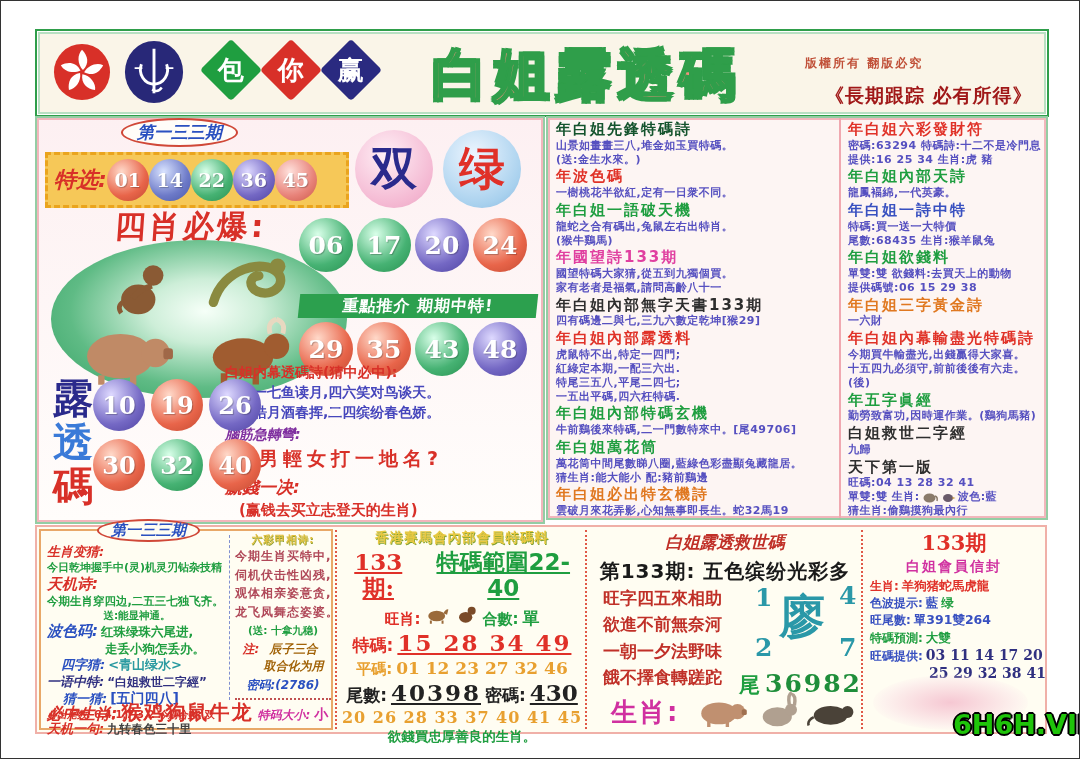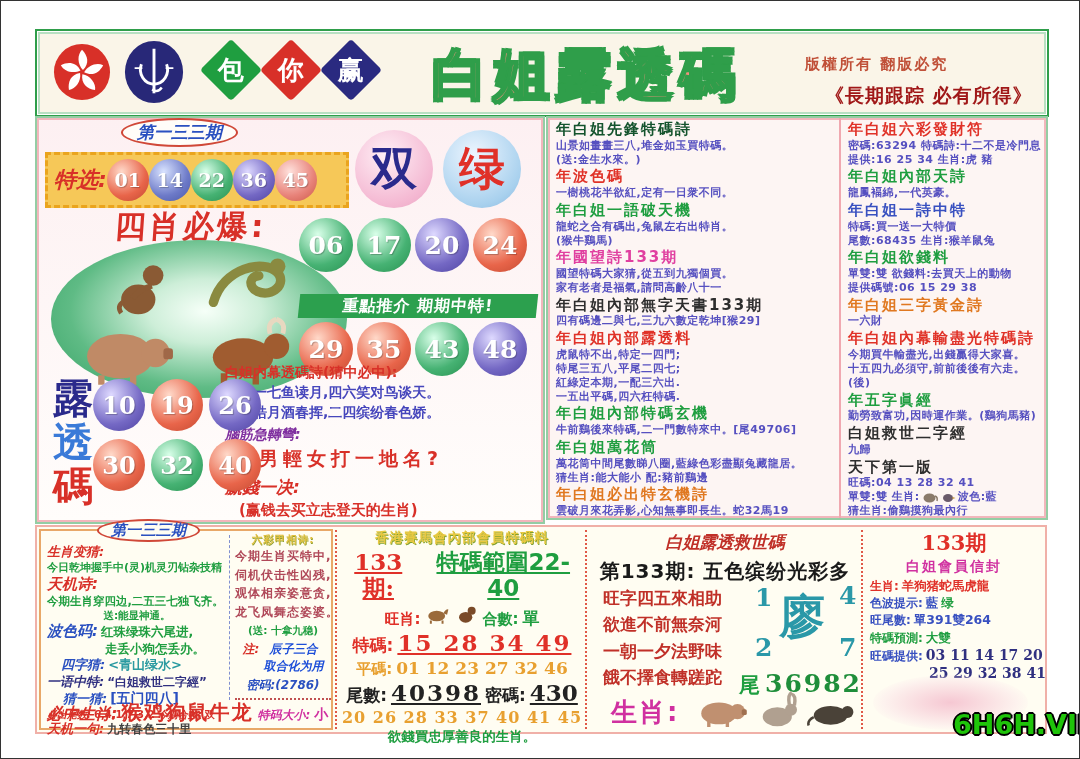--- a/index.html
+++ b/index.html
@@ -13,21 +13,21 @@
           border:2px solid #2f9e4a;box-shadow:0 0 0 1px #fff inset,0 0 0 3px #b8e0c2 inset;}
   .logo-red{position:absolute;left:16px;top:12px;width:58px;height:58px;}
   .logo-blue{position:absolute;left:86px;top:8px;width:62px;height:66px;}
   .dias{position:absolute;left:172px;top:17px;display:flex;gap:16px;}
   .dia{width:44px;height:44px;transform:rotate(45deg);display:flex;align-items:center;justify-content:center;border-radius:4px;}
   .dia span{transform:rotate(-45deg);color:#fff;font-weight:bold;font-size:26px;}
   .dia.g{background:#1f9e40;} .dia.r{background:#d83028;} .dia.n{background:#2a2a80;}
   .big-title{position:absolute;left:350px;top:8px;width:400px;text-align:center;font-size:55px;font-weight:bold;
              letter-spacing:7px;color:#f2917c;-webkit-text-stroke:2px #2f9e4a;
              text-shadow:2px 2px 0 #2f9e4a,-2px -2px 0 #2f9e4a,2px -2px 0 #2f9e4a,-2px 2px 0 #2f9e4a;}
-  .copy1{position:absolute;left:768px;top:24px;font-size:15px;font-weight:bold;color:#c05038;letter-spacing:2px;}
+  .copy1{position:absolute;left:768px;top:24px;font-size:12px;font-weight:bold;color:#c05038;letter-spacing:2px;}
   .copy2{position:absolute;left:788px;top:52px;font-size:19px;font-weight:bold;color:#a01818;letter-spacing:1px;}
 
   
   .lpanel{position:absolute;left:34px;top:115px;width:506px;height:404px;background:linear-gradient(#fdf0f2,#fffdfb);
           border:2px solid #94cda4;box-shadow:0 0 0 2px #f2b6bc inset;}
   .badge{position:absolute;left:84px;top:0px;border:2px solid #d04838;border-radius:50%;padding:1px 14px;
          color:#2a50c0;font-weight:bold;font-style:italic;font-size:17px;background:#fffdf8;}
   .strip{position:absolute;left:8px;top:34px;width:304px;height:56px;background:#f6c locomotives858;}
   .strip{background:#f6c858;border:3px dashed #eaa41e;display:flex;align-items:center;padding:0 6px;box-sizing:border-box;}
   .ts{color:#d83028;font-weight:bold;font-style:italic;font-size:22px;white-space:nowrap;}
@@ -97,21 +97,21 @@
   .vblue{color:#2a50c0;font-weight:bold;font-size:14px;}
   .vred{color:#d83028;font-weight:bold;font-size:10px;}
   .vdark{color:#404040;font-weight:bold;font-size:12px;}
   .adash{position:absolute;left:188px;top:4px;bottom:28px;border-left:1px dashed #8090d0;}
   .colA2{position:absolute;left:194px;top:2px;width:96px;text-align:center;}
   .b2h{font-size:10.5px;font-weight:bold;color:#e0c040;text-shadow:.6px .6px 0 #90a030;letter-spacing:1px;}
   .b2l{color:#b04858;font-weight:bold;font-size:12px;line-height:1.55;letter-spacing:1px;white-space:nowrap;}
   .b2song{color:#1f9e40;font-weight:bold;font-size:10.5px;margin-top:3px;white-space:nowrap;}
   .b2note{margin-top:3px;display:flex;gap:4px;justify-content:center;align-items:flex-start;}
   .b2nl{color:#d83028;font-weight:bold;font-style:italic;font-size:12px;}
-  .b2nt{color:#1d4ed8;font-weight:bold;font-style:italic;font-size:12px;line-height:1.4;}
+  .b2nt{color:#a16207;font-weight:bold;font-style:italic;font-size:12px;line-height:1.4;}
   .b2pwd{color:#2a50c0;font-weight:bold;font-style:italic;font-size:12px;margin-top:2px;}
   .b2dot{border-top:2px dotted #c05050;margin-top:4px;}
   .afoot{position:absolute;left:6px;right:4px;bottom:2px;display:flex;align-items:baseline;gap:4px;}
   .mustk{color:#d83028;font-weight:bold;font-style:italic;font-size:16px;white-space:nowrap;}
   .mustv{color:#d83028;font-weight:bold;font-size:20px;letter-spacing:2px;white-space:nowrap;}
   .sizek{color:#d030a0;font-weight:bold;font-style:italic;font-size:12px;margin-left:auto;white-space:nowrap;}
   .sizev{color:#d030a0;font-weight:bold;font-size:14px;}
 
   .boxB{position:absolute;left:302px;top:2px;width:246px;height:201px;text-align:center;}
   .boxB .row{display:flex;justify-content:center;align-items:baseline;gap:4px;line-height:1.15;margin-top:2px;}
@@ -301,22 +301,22 @@
         <div class="bl">國望特碼大家猜,從五到九獨個買。</div>
         <div class="bl">家有老者是福氣,請問高齡八十一</div>
       </div>
       <div class="sec">
         <div class="t c-blk">年白姐內部無字天書133期</div>
         <div class="bl">四有碼邊二與七,三九六數定乾坤[猴29]</div>
       </div>
       <div class="sec">
         <div class="t c-red">年白姐內部露透料</div>
         <div class="bl">虎鼠特不出,特定一四門;</div>
+        <div class="bl">紅綠定本期,一配三六出.</div>
         <div class="bl">特尾三五八,平尾二四七;</div>
-        <div class="bl">紅綠定本期,一配三六出.</div>
         <div class="bl">一五出平碼,四六枉特碼.</div>
       </div>
       <div class="sec">
         <div class="t c-green">年白姐內部特碼玄機</div>
         <div class="bl">牛前鷄後來特碼,二一門數特來中。[尾49706]</div>
       </div>
       <div class="sec">
         <div class="t c-green">年白姐萬花筒</div>
         <div class="bl">萬花筒中間尾數睇八圈,藍綠色彩盡顯兔藏龍居。</div>
         <div class="bl">猜生肖:能大能小 配:豬前鷄邊</div>

